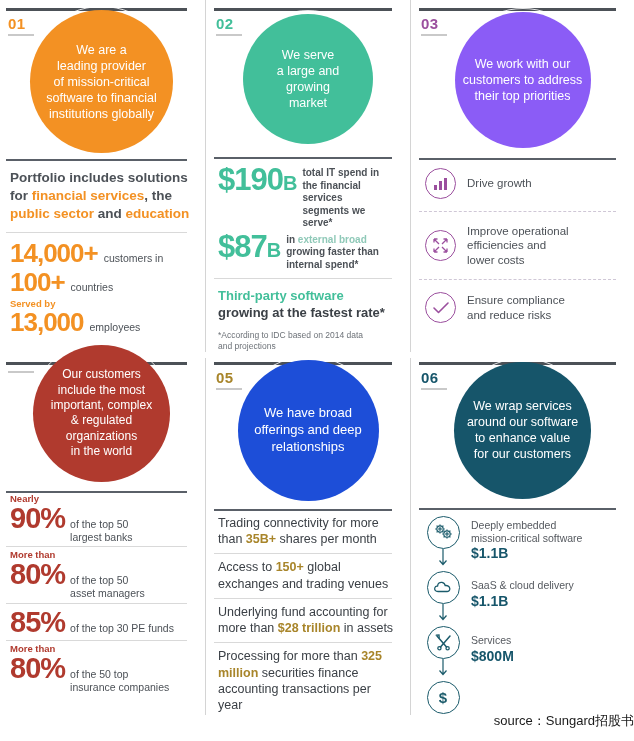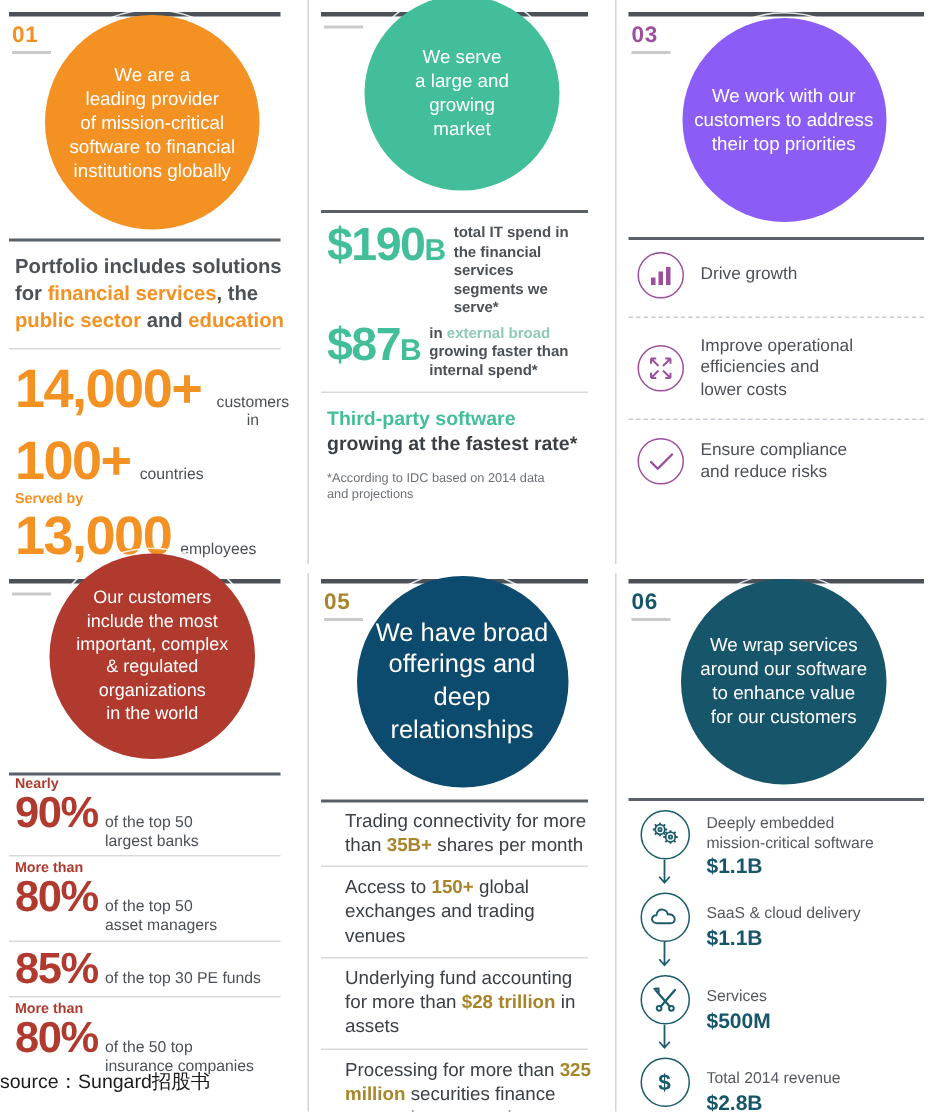--- a/index.html
+++ b/index.html
@@ -46,21 +46,21 @@
   .hr-light { height: 1px; background: #d9d9d9; margin: 7px 10px 7px 0; }
   .hr-dot { height: 0; border-top: 1px dashed #cfc7d6; margin: 8px 10px 8px 0; }
 
   
   .lead {
     font-size: 13.5px; font-weight: bold; color: #4c5157;
     line-height: 1.33; padding: 8px 6px 2px 4px;
   }
   .lead .hl { color: #f39123; }
   .statline { display: flex; align-items: baseline; padding-left: 4px; }
-  .bignum { font-size: 36px; font-weight: bold; color: #f39123; line-height: 1.04;
+  .bignum { font-size: 26px; font-weight: bold; color: #f39123; line-height: 1.04;
             letter-spacing: -1px; }
   .bigcap { font-size: 10.5px; color: #4c5157; margin-left: 6px; font-weight: 500; text-align: center; }
   .tinycap { font-size: 9.5px; color: #f39123; font-weight: bold;
              padding-left: 4px; margin-top: 2px; }
 
   
   .mrow { display: flex; align-items: flex-start; padding: 6px 8px 0 4px; }
   .mamt { font-size: 31px; font-weight: bold; color: #42bf9a; line-height: .98;
           letter-spacing: -1px; white-space: nowrap; }
   .mamt .unit { font-size: 20px; }
@@ -83,36 +83,36 @@
   
   .pctrow { display: flex; align-items: baseline; padding-left: 4px; }
   .pct { font-size: 29px; font-weight: bold; color: #b03a2e; line-height: 1.0;
          letter-spacing: -1px; }
   .pctdesc { font-size: 10.5px; color: #4c5157; margin-left: 5px; line-height: 1.22;
              font-weight: 500; }
   .pctpre { font-size: 9.5px; color: #b03a2e; font-weight: bold; padding-left: 4px; }
 
   
   .tline { font-size: 12.5px; color: #3b4046; line-height: 1.3; padding: 0 8px 0 4px;
-           font-weight: 500; margin-left: 12px; }
+           font-weight: 500; }
   .tline .hl { color: #a8852a; font-weight: bold; }
 
   
   .frow { display: flex; align-items: flex-start; padding: 1px 8px 1px 6px; }
   .ficolwrap { position: relative; width: 36px; flex: 0 0 auto;
                display:flex; flex-direction:column; align-items:center; }
   .ficirc { width: 33px; height: 33px; border-radius: 50%;
             border: 1.4px solid #1b5b6b; display:flex; align-items:center;
             justify-content:center; background:#fff; }
   .fconn { width: 12px; height: 20px; }
   .ftext { margin-left: 10px; padding-top: 3px; }
   .flabel { font-size: 10.5px; color: #55595f; line-height: 1.22; font-weight: 500; }
   .fval { font-size: 14px; color: #16556a; font-weight: bold; line-height: 1.3; }
 
-  .caption { position:absolute; left:0; right:0; top: 712px; text-align:left;
+  .caption { position:absolute; left:0; right:0; top: 712px; text-align:right;
              font-size: 13px; color: #1a1a1a; font-family: "Liberation Sans", sans-serif; }
 </style>
 </head>
 <body>
 
 <div id="page">
 
   <div class="grid">
 
     <div class="col c1">
@@ -147,20 +147,21 @@
       <div class="tinycap">Served by</div>
       <div class="statline">
         <span class="bignum">13,000</span>
         <span class="bigcap">employees</span>
       </div>
     </div>
 
     <div class="col c2">
       <div class="topbar"></div>
       <div class="numrow">
+        <div class="num" style="color:#42bf9a">02</div>
         <div class="numline"></div>
       </div>
       <div class="circle-wrap">
         <div class="circle ring" style="width:130px;height:130px;background:#42bf9a;font-size:12.5px;margin-top:4px">
           <span class="ctext" style="white-space:pre-line;">We serve
 a large and
 growing
 market</span>
         </div>
       </div>
@@ -295,21 +296,21 @@
       </div>
     </div>
 
     <div class="col c2">
       <div class="topbar" style="margin-top:4px"></div>
       <div class="numrow">
         <div class="num" style="color:#a8852a">05</div>
         <div class="numline"></div>
       </div>
       <div class="circle-wrap">
-        <div class="circle ring" style="width:141px;height:141px;background:#0c4a6e;font-size:17px;margin-top:-4px">
+        <div class="circle ring" style="width:141px;height:141px;background:#1d4ed8;font-size:13px;margin-top:-4px">
           <span class="ctext" style="white-space:pre-line;">We have broad
 offerings and deep
 relationships</span>
         </div>
       </div>
       <div class="hr-heavy" style="margin-top:8px"></div>
 
       <div class="tline" style="padding-top:4px">
         <span>Trading connectivity for more than </span><span class="hl">35B+</span><span> shares per month</span>
       </div>
@@ -396,34 +397,30 @@
               <circle cx="13.6" cy="15.2" r="1.6" stroke-width="1.3"></circle>
               <circle cx="5.4" cy="15.2" r="1.6" stroke-width="1.3"></circle>
             </svg>
           </span>
           <svg class="fconn" viewBox="0 0 12 20">
             <path d="M6 0 L6 15 M2.5 11.5 L6 15.5 L9.5 11.5" stroke="#1b5b6b" stroke-width="1.2" fill="none"></path>
           </svg>
         </span>
         <span class="ftext" style="padding-top:8px">
           <span class="flabel" style="white-space:pre-line;display:block">Services</span>
-          <span class="fval" style="display:block">$500M</span>
+          <span class="fval" style="display:block">$800M</span>
         </span>
       </div>
 
       <div class="frow">
         <span class="ficolwrap">
           <span class="ficirc">
             <svg width="16" height="20" viewBox="0 0 16 20">
               <text x="8" y="15.5" font-family="Liberation Sans, sans-serif" font-size="15" font-weight="bold" fill="#1b5b6b" text-anchor="middle">$</text>
             </svg>
           </span>
         </span>
-        <span class="ftext" style="padding-top:8px">
-          <span class="flabel" style="white-space:pre-line;display:block">Total 2014 revenue</span>
-          <span class="fval" style="display:block">$2.8B</span>
-        </span>
       </div>
     </div>
   </div>
 
   <div class="caption">source：Sungard招股书</div>
 </div>
 
 </body></html>

